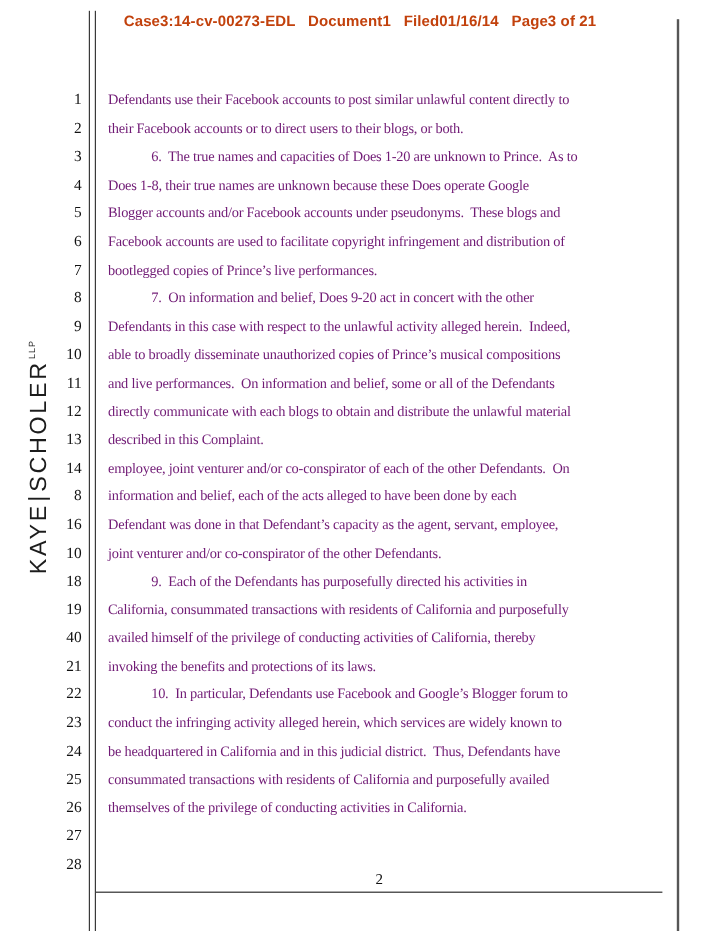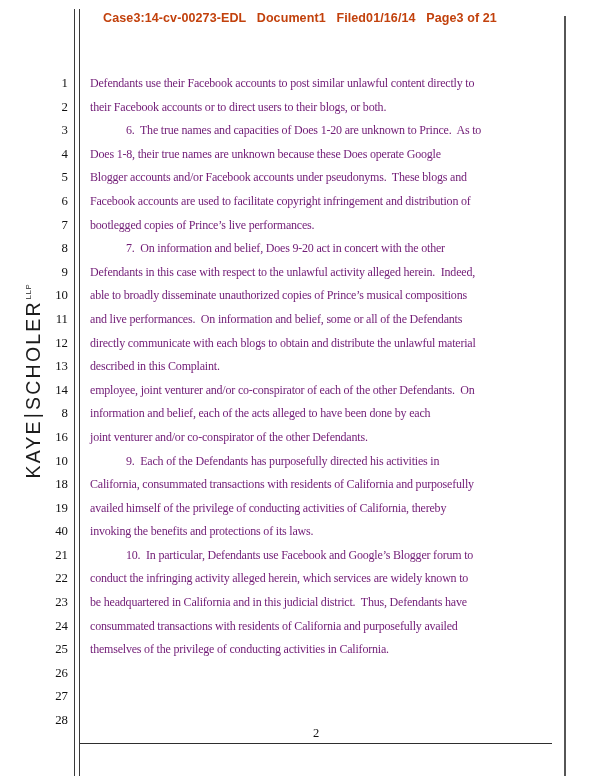--- a/index.html
+++ b/index.html
@@ -189,20 +189,21 @@
     <div class="line">Facebook accounts are used to facilitate copyright infringement and distribution of</div>
     <div class="line">bootlegged copies of Prince’s live performances.</div>
     <div class="line indent">7.  On information and belief, Does 9-20 act in concert with the other</div>
     <div class="line">Defendants in this case with respect to the unlawful activity alleged herein.  Indeed,</div>
     <div class="line">able to broadly disseminate unauthorized copies of Prince’s musical compositions</div>
     <div class="line">and live performances.  On information and belief, some or all of the Defendants</div>
     <div class="line">directly communicate with each blogs to obtain and distribute the unlawful material</div>
     <div class="line">described in this Complaint.</div>
     <div class="line">employee, joint venturer and/or co-conspirator of each of the other Defendants.  On</div>
     <div class="line">information and belief, each of the acts alleged to have been done by each</div>
+    <div class="line">Defendant was done in that Defendant’s capacity as the agent, servant, employee,</div>
     <div class="line">joint venturer and/or co-conspirator of the other Defendants.</div>
     <div class="line indent">9.  Each of the Defendants has purposefully directed his activities in</div>
     <div class="line">California, consummated transactions with residents of California and purposefully</div>
     <div class="line">availed himself of the privilege of conducting activities of California, thereby</div>
     <div class="line">invoking the benefits and protections of its laws.</div>
     <div class="line indent">10.  In particular, Defendants use Facebook and Google’s Blogger forum to</div>
     <div class="line">conduct the infringing activity alleged herein, which services are widely known to</div>
     <div class="line">be headquartered in California and in this judicial district.  Thus, Defendants have</div>
     <div class="line">consummated transactions with residents of California and purposefully availed</div>
     <div class="line">themselves of the privilege of conducting activities in California.</div>

